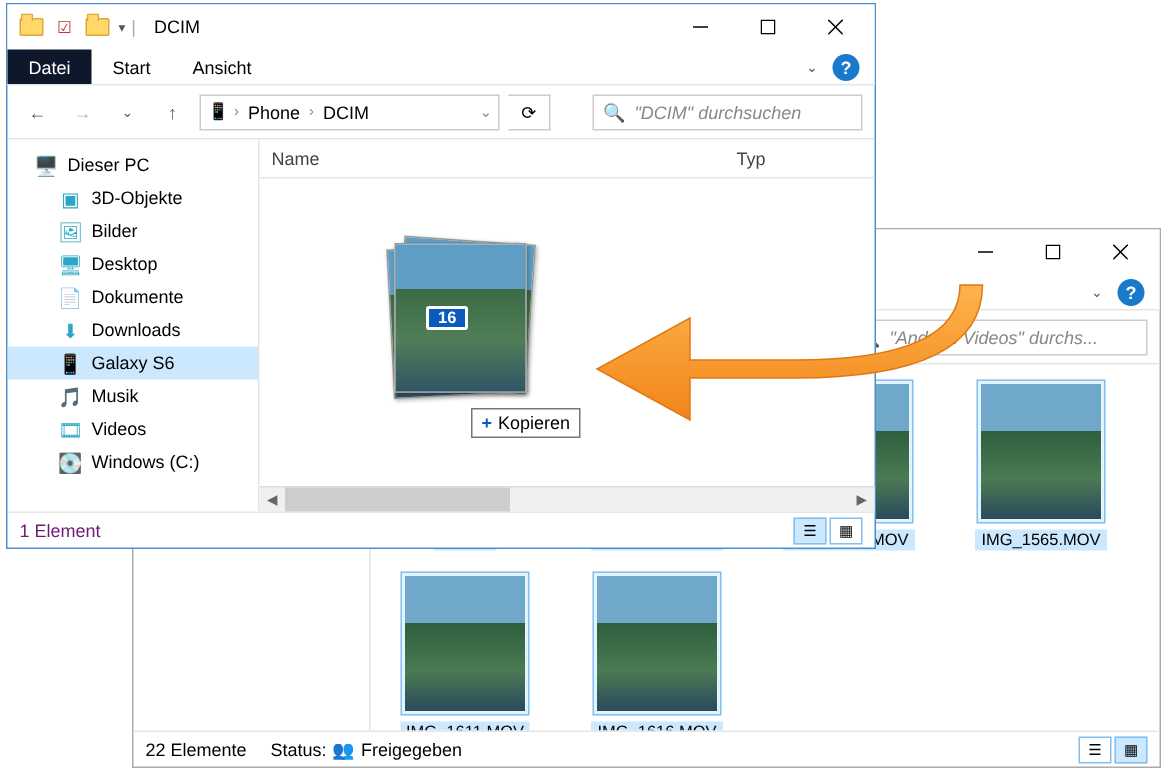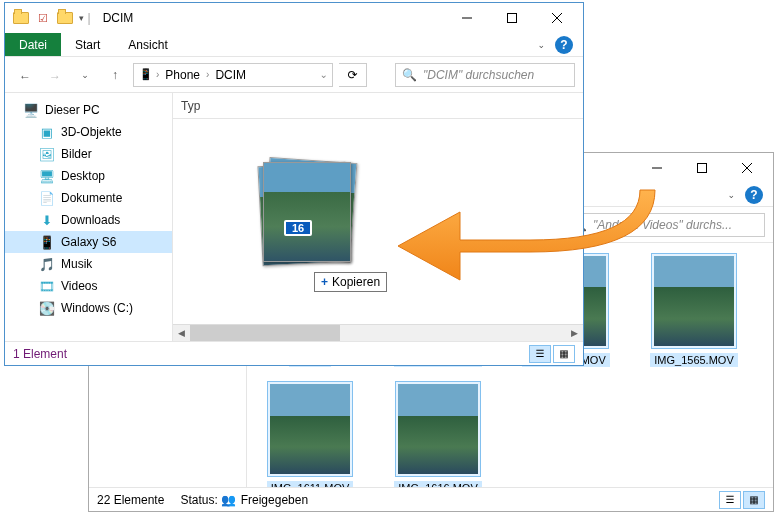--- a/index.html
+++ b/index.html
@@ -9,21 +9,21 @@
 .win-front{left:4px;top:2px;width:580px;height:364px;z-index:5}
 .titlebar{height:30px;display:flex;align-items:center;padding:0 4px;background:#fff}
 .titlebar-icons{display:flex;gap:6px;align-items:center;padding-left:4px}
 .mini-icon{width:16px;height:16px;display:inline-flex;align-items:center;justify-content:center;font-size:11px}
 .title-text{margin-left:8px;font-size:12px;flex:0 0 auto}
 .winbtns{margin-left:auto;display:flex}
 .winbtn{width:45px;height:29px;display:flex;align-items:center;justify-content:center;cursor:default}
 .winbtn svg{width:10px;height:10px}
 .ribbon-tabs{height:24px;display:flex;align-items:stretch;background:#fff;border-bottom:1px solid #e5e5e5}
 .ribbon-tab{padding:0 14px;display:flex;align-items:center;cursor:default}
-.ribbon-tab.active{background:#15803d;color:#fff}
+.ribbon-tab.active{background:#0f172a;color:#fff}
 .ribbon-right{margin-left:auto;display:flex;align-items:center;gap:10px;padding-right:10px}
 .help-icon{width:18px;height:18px;border-radius:50%;background:#1979ca;color:#fff;display:flex;align-items:center;justify-content:center;font-weight:bold;font-size:12px}
 .addrbar{height:36px;display:flex;align-items:center;padding:4px 8px;gap:6px;border-bottom:1px solid #e5e5e5}
 .navbtn{width:24px;height:24px;display:flex;align-items:center;justify-content:center;color:#555}
 .breadcrumb{flex:0 0 auto;height:24px;border:1px solid #ccc;display:flex;align-items:center;padding:0 4px;gap:2px;min-width:200px}
 .bc-seg{padding:0 4px;display:flex;align-items:flex-end;gap:4px}
 .bc-sep{color:#888;font-size:10px}
 .refresh{width:28px;height:24px;border:1px solid #ccc;border-left:none;display:flex;align-items:center;justify-content:center}
 .search{margin-left:auto;height:24px;border:1px solid #ccc;display:flex;align-items:center;padding:0 6px;gap:6px;flex:0 0 180px;color:#888;font-style:italic}
 .search-icon{font-style:normal;color:#555}
@@ -53,21 +53,21 @@
 .sb-thumb{position:absolute;left:0;width:40%;height:100%;background:#cdcdcd}
 .sb-arrow{width:17px;height:17px;display:flex;align-items:center;justify-content:center;color:#666;font-size:9px}
 
 .drag-ghost{position:absolute;left:256px;top:160px;z-index:20}
 .ghost-stack{width:100px;height:110px;position:relative}
 .ghost-card{position:absolute;width:88px;height:100px;background:#fff;border:1px solid #999;box-shadow:1px 1px 3px rgba(0,0,0,.3)}
 .ghost-card.g1{left:10px;top:0;transform:rotate(4deg)}
 .ghost-card.g2{left:4px;top:4px;transform:rotate(-3deg)}
 .ghost-card.g3{left:7px;top:2px}
 .ghost-inner{width:100%;height:100%;background:linear-gradient(to bottom,#5e9ec4 0%,#5e9ec4 30%,#3a6b44 30%,#4f7e57 65%,#2f5466 100%)}
-.ghost-badge{position:absolute;left:28px;top:60px;background:#0a5bbc;color:#fff;border:2px solid #fff;padding:0 6px;font-size:11px;font-weight:bold;border-radius:2px}
+.ghost-badge{position:absolute;left:28px;top:44px;background:#0a5bbc;color:#fff;border:2px solid #fff;padding:0 6px;font-size:11px;font-weight:bold;border-radius:2px}
 .copy-tip{position:absolute;left:58px;top:112px;background:#fff;border:1px solid #767676;padding:2px 6px;font-size:11px;display:flex;align-items:center;gap:4px}
 .copy-tip .plus{color:#0a5bbc;font-weight:bold}
 
 .big-arrow{position:absolute;left:380px;top:180px;z-index:18;pointer-events:none}
 .folder-icon{width:16px;height:12px;background:#ffd869;border:1px solid #d9a93a;border-radius:1px;position:relative;display:inline-block}
 .folder-icon:before{content:"";position:absolute;top:-4px;left:0;width:6px;height:4px;background:#ffd869;border:1px solid #d9a93a;border-bottom:none;border-radius:1px 1px 0 0}
 .chev{font-size:9px;color:#555}
 </style>
 </head>
 <body>
@@ -292,20 +292,21 @@
           <span class="tree-icon" style="color:#2aa7c7">🎞</span>
           <span>Videos</span>
         </div>
       <div class="tree-item sub">
           <span class="tree-icon">💽</span>
           <span>Windows (C:)</span>
         </div>
     </div>
     <div class="content">
       <div class="col-header">
+        <div class="col-name">Name</div>
         <div class="col-type">Typ</div>
       </div>
       <div style="flex:1"></div>
       <div class="scrollbar-h">
         <div class="sb-arrow">◀</div>
         <div class="sb-track">
             <div class="sb-thumb"></div>
           </div>
         <div class="sb-arrow">▶</div>
       </div>

